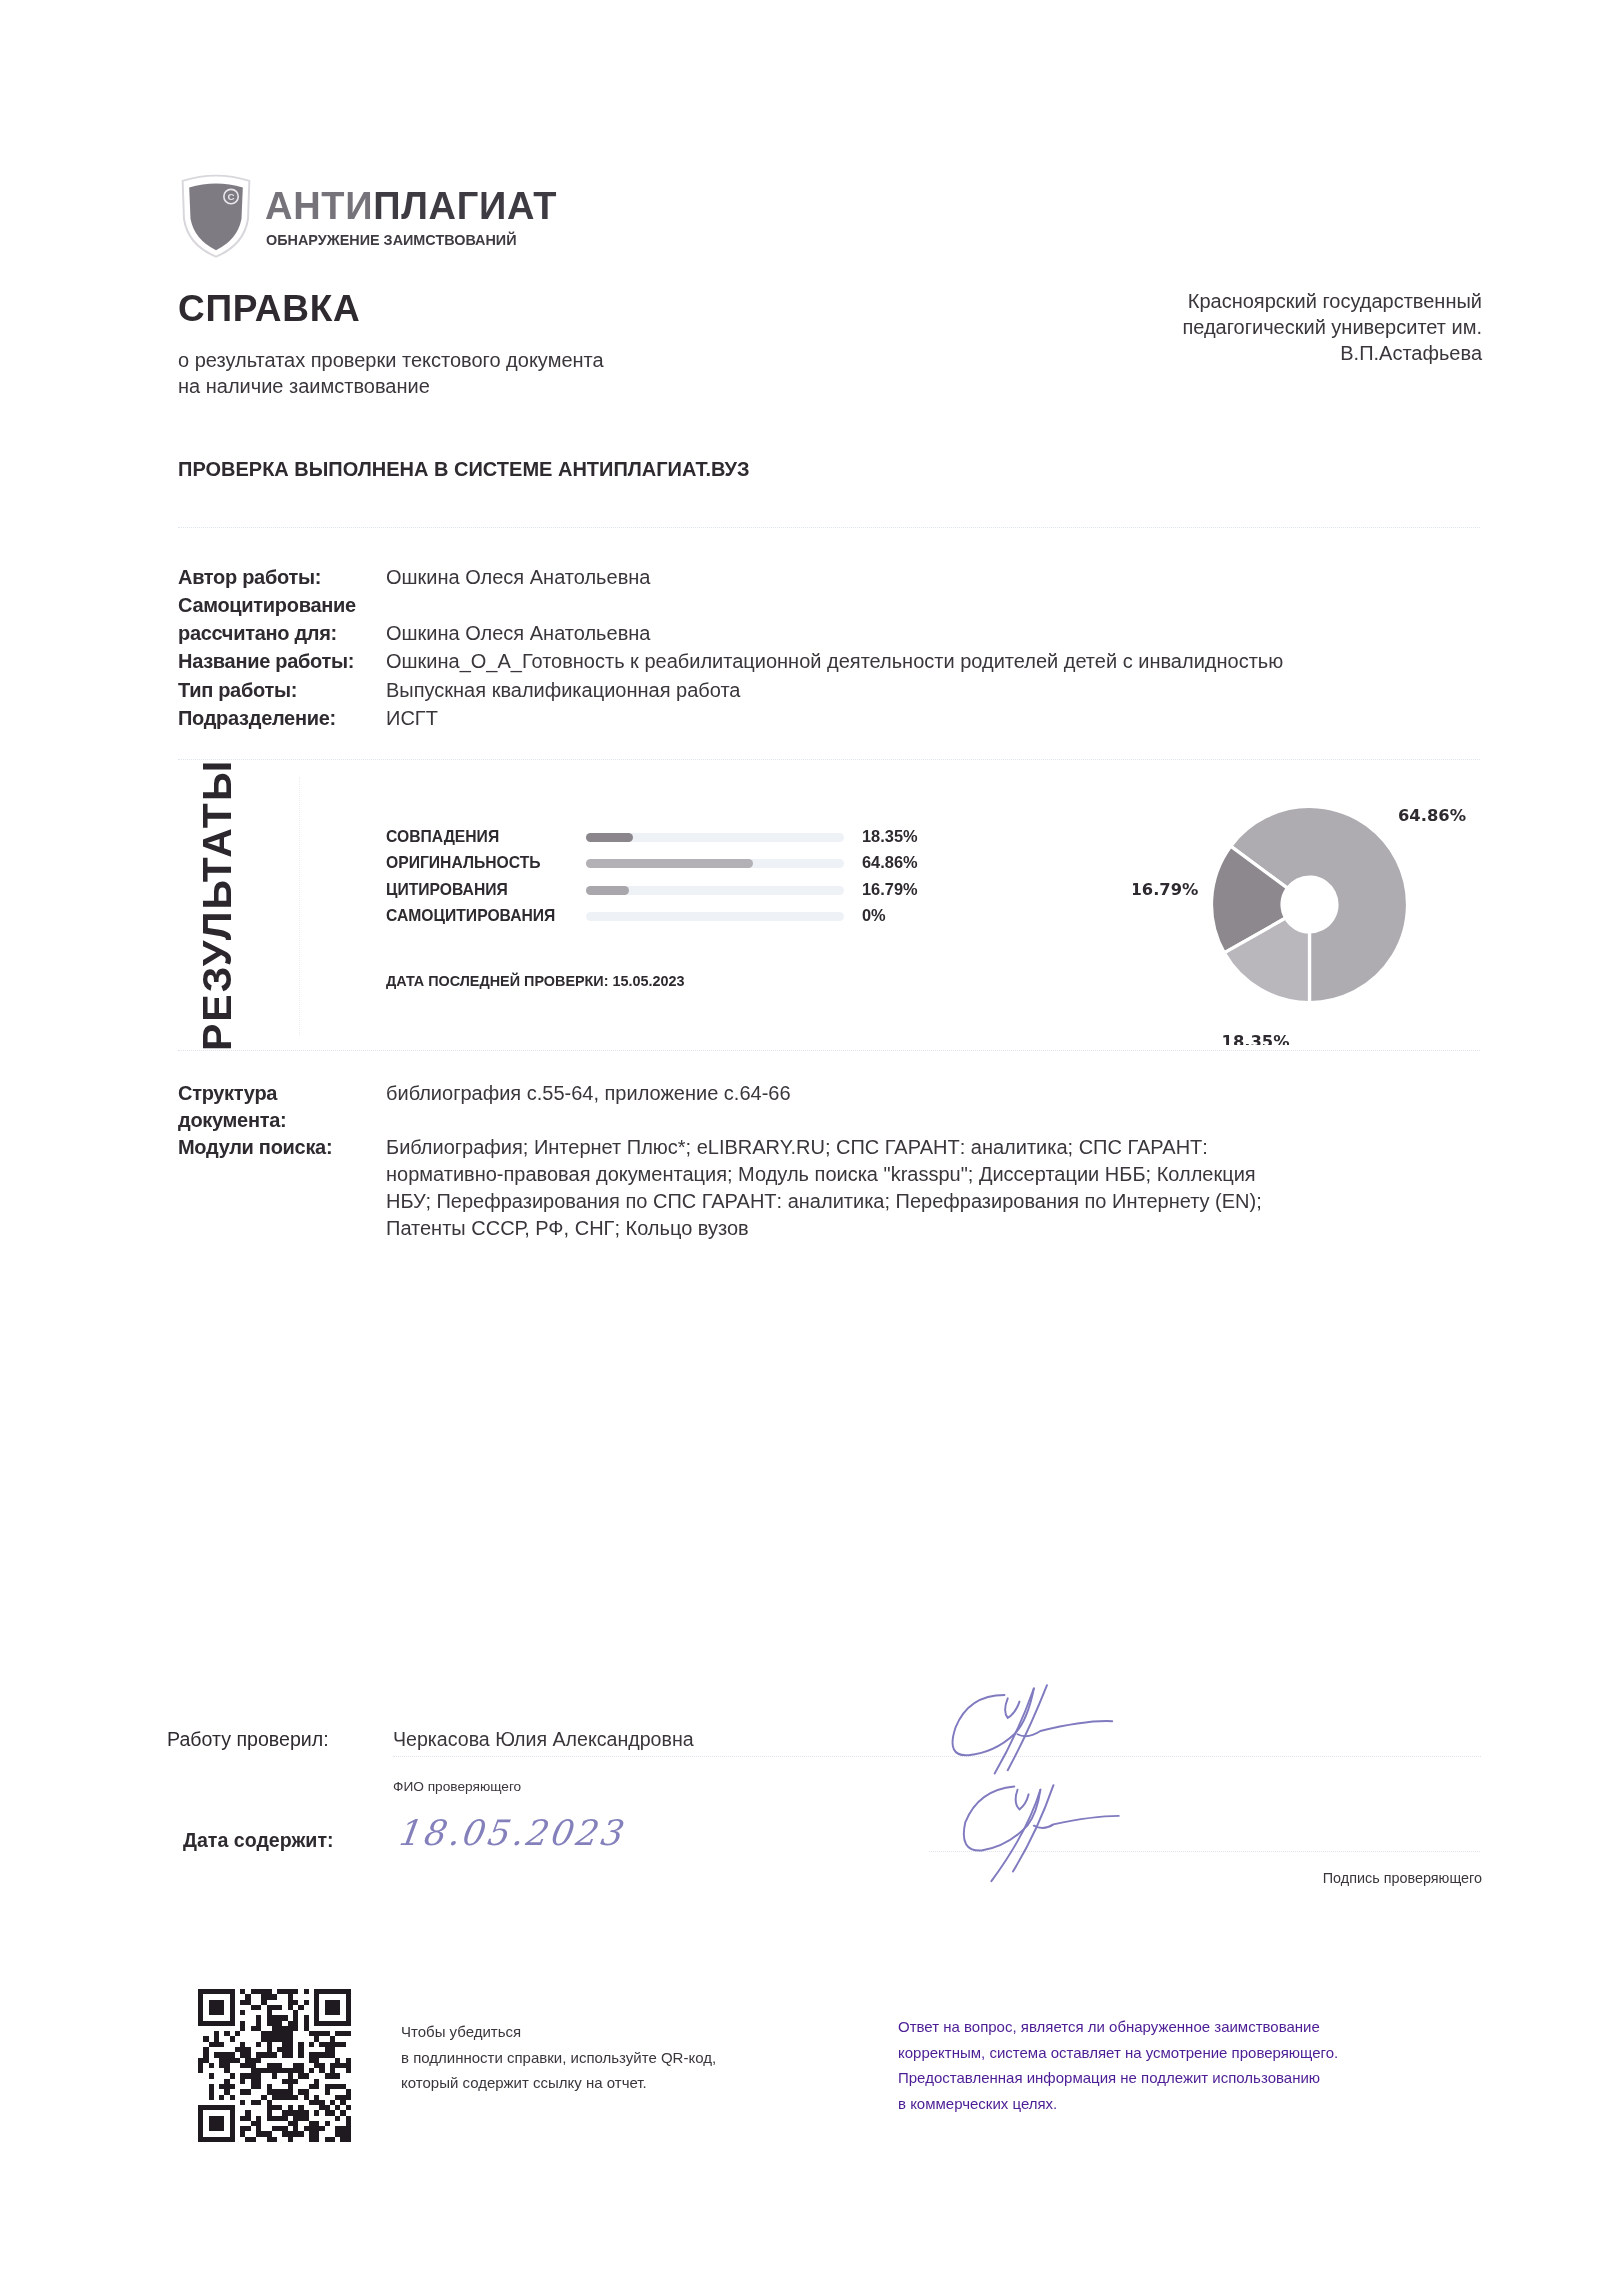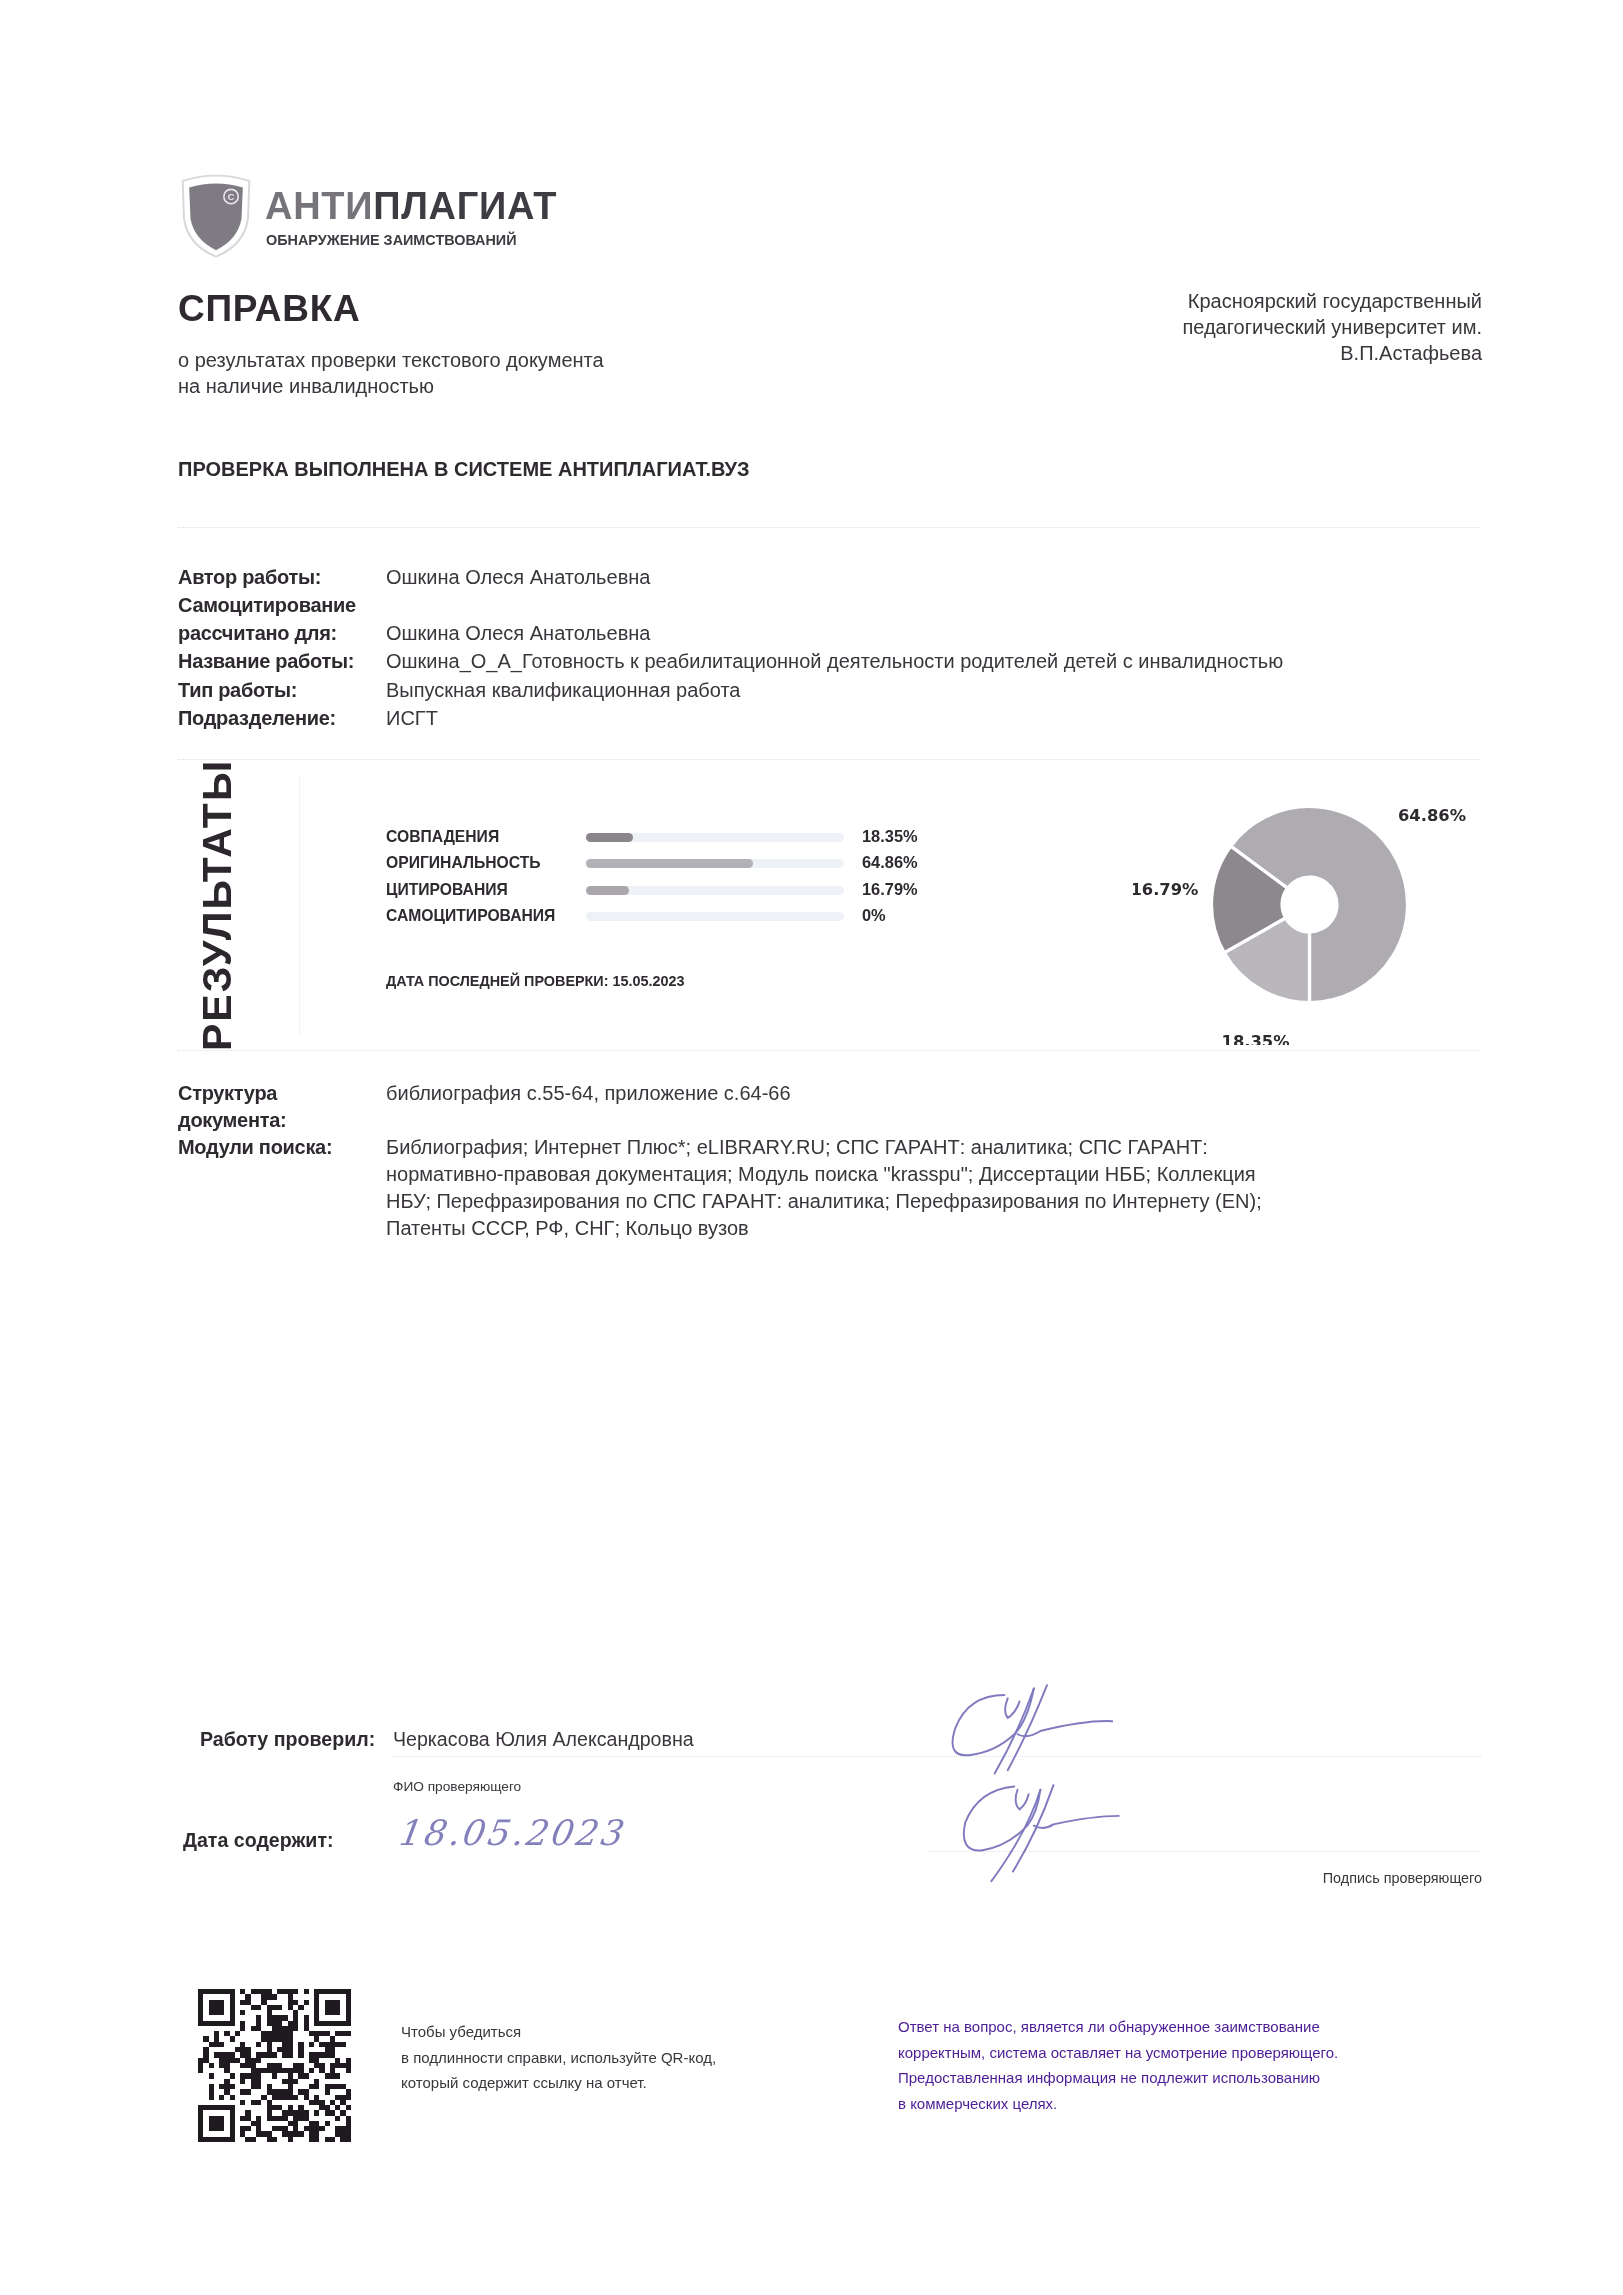--- a/index.html
+++ b/index.html
@@ -46,21 +46,21 @@
 
   #donut { position: absolute; left: 955px; top: 0px; width: 353px; height: 281px; }
   .donut-label { font-family: "DejaVu Sans", sans-serif; font-size: 25px; font-weight: bold; fill: #2e2a30; }
 
   
   #structure { left: 178px; top: 1080px; width: 1309px; font-size: 20px; }
   #structure .lbl { position: absolute; left: 0; font-weight: bold; color: #2e2a30; line-height: 27px; letter-spacing: -0.3px; }
   #structure .val { position: absolute; left: 208px; width: 1099px; color: #3a363c; line-height: 27px; }
 
   
-  #checked-by-label { left: 200px; top: 1728px; font-size: 19.6px; font-weight: bold; color: #2e2a30; }
+  #checked-by-label { left: 167px; top: 1728px; font-size: 19.6px; font-weight: normal; color: #2e2a30; }
   #checked-by-name { left: 393px; top: 1728px; font-size: 19.6px; color: #3a363c; }
   #fio-caption { left: 393px; top: 1779px; font-size: 13.7px; color: #3a363c; }
   #sign-date-label { left: 183px; top: 1829px; font-size: 19.6px; font-weight: bold; color: #2e2a30; }
   #sign-date-value { left: 400px; top: 1813px; font-size: 35px; font-style: italic; color: #6f6bb0; font-family: "DejaVu Serif", serif; letter-spacing: 2.6px; transform: skewX(-10deg); opacity: 0.85; }
   #signature { left: 942px; top: 1682px; width: 249px; height: 209px; }
   #sig-caption { right: 141px; top: 1870px; font-size: 14.4px; color: #3a363c; }
   .sigline { position: absolute; height: 0; border-top: 1.3px dotted #e0e4ea; }
 
   
   #qr { left: 198px; top: 1989px; width: 153px; height: 153px; }
@@ -77,21 +77,21 @@
     <circle cx="78" cy="36" r="11" fill="none" stroke="#e8e6ea" stroke-width="2.5"></circle>
     <text x="78" y="42" text-anchor="middle" font-size="15" font-family="Liberation Sans, sans-serif" fill="#e8e6ea" font-weight="bold">C</text>
   </svg>
   <div id="logo-title"><span>АНТИ</span><span class="dark">ПЛАГИАТ</span></div>
   <div id="logo-sub">ОБНАРУЖЕНИЕ ЗАИМСТВОВАНИЙ</div>
 </div>
 
 <div id="doc-title" class="abs">СПРАВКА</div>
 <div id="doc-subtitle" class="abs">
   <div>о результатах проверки текстового документа</div>
-  <div>на наличие инвалидностью</div>
+  <div>на наличие заимствование</div>
 </div>
 <div id="org-block" class="abs">
   <div>Красноярский государственный</div>
   <div>педагогический университет им.</div>
   <div>В.П.Астафьева</div>
 </div>
 <div id="system-line" class="abs">ПРОВЕРКА ВЫПОЛНЕНА В СИСТЕМЕ АНТИПЛАГИАТ.ВУЗ</div>
 
 <div class="sep" style="top:527px;"></div>
 

